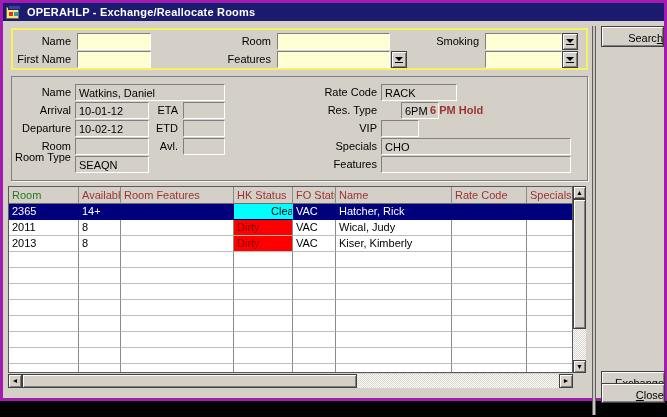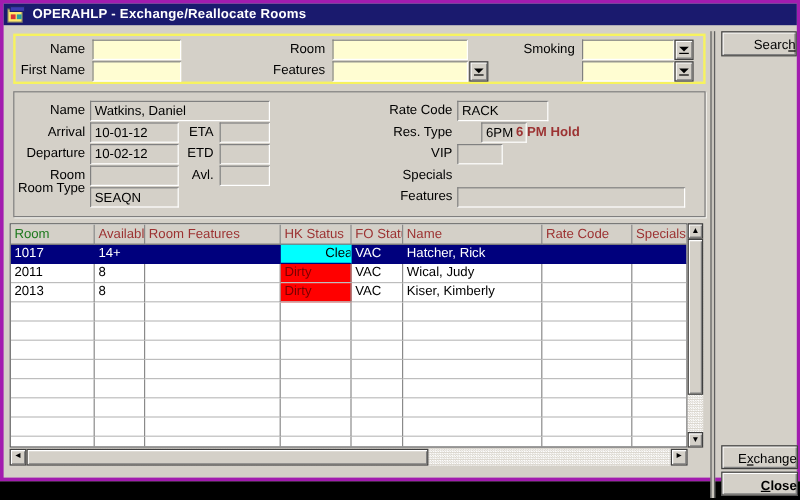--- a/index.html
+++ b/index.html
@@ -128,41 +128,42 @@
     <div class="label" style="left:130px;top:43px;width:36px;">ETD</div>
     <div class="field" style="left:171px;top:43px;width:42px;"></div>
     <div class="label" style="left:285px;top:43px;width:80px;">VIP</div>
     <div class="field" style="left:369px;top:43px;width:38px;"></div>
 
     <div class="label" style="left:1px;top:61px;width:58px;">Room</div>
     <div class="field" style="left:63px;top:61px;width:74px;"></div>
     <div class="label" style="left:130px;top:61px;width:36px;">Avl.</div>
     <div class="field" style="left:171px;top:61px;width:42px;"></div>
     <div class="label" style="left:285px;top:61px;width:80px;">Specials</div>
+    <div class="field" style="left:369px;top:61px;width:190px;">CHO</div>
 
     <div class="label" style="left:1px;top:72px;width:58px;">Room Type</div>
     <div class="field" style="left:63px;top:79px;width:74px;">SEAQN</div>
     <div class="label" style="left:285px;top:79px;width:80px;">Features</div>
     <div class="field" style="left:369px;top:79px;width:190px;"></div>
   </div>
 
   <div class="grid">
     <div class="hrow">
       <div class="cell c0 first">Room</div>
       <div class="cell c1">Available</div>
       <div class="cell c2">Room Features</div>
       <div class="cell c3">HK Status</div>
       <div class="cell c4">FO Status</div>
       <div class="cell c5">Name</div>
       <div class="cell c6">Rate Code</div>
       <div class="cell c7">Specials</div>
     </div>
 
     <div class="trow selected">
-      <div class="cell c0">1017</div>
+      <div class="cell c0">2365</div>
       <div class="cell c1">14+</div>
       <div class="cell c2"></div>
       <div class="cell c3 hk-clean">Clean</div>
       <div class="cell c4">VAC</div>
       <div class="cell c5">Hatcher, Rick</div>
       <div class="cell c6"></div>
       <div class="cell c7"></div>
     </div>
 
     <div class="trow">
@@ -278,15 +279,15 @@
 
   <div class="sb" style="left:5px;top:371px;width:565px;height:14px;">
     <div class="sbtn" style="left:0;top:0;width:14px;height:14px;line-height:12px;"><span>◄</span></div>
     <div class="thumb" style="left:14px;top:0;width:335px;height:14px;"></div>
     <div class="sbtn" style="left:551px;top:0;width:14px;height:14px;line-height:12px;"><span>►</span></div>
   </div>
 
   <div class="groove"></div>
 
   <button class="winbtn" style="left:598px;top:368px;width:64px;height:20px;"><span>E</span><span class="mn">x</span><span>change</span></button>
-  <button class="winbtn" style="left:598px;top:390px;width:64px;height:20px;font-weight:bold;"><span></span><span class="mn">C</span><span>lose</span></button>
+  <button class="winbtn" style="left:598px;top:380px;width:64px;height:20px;"><span></span><span class="mn">C</span><span>lose</span></button>
 
 </div>
 
 </body></html>

